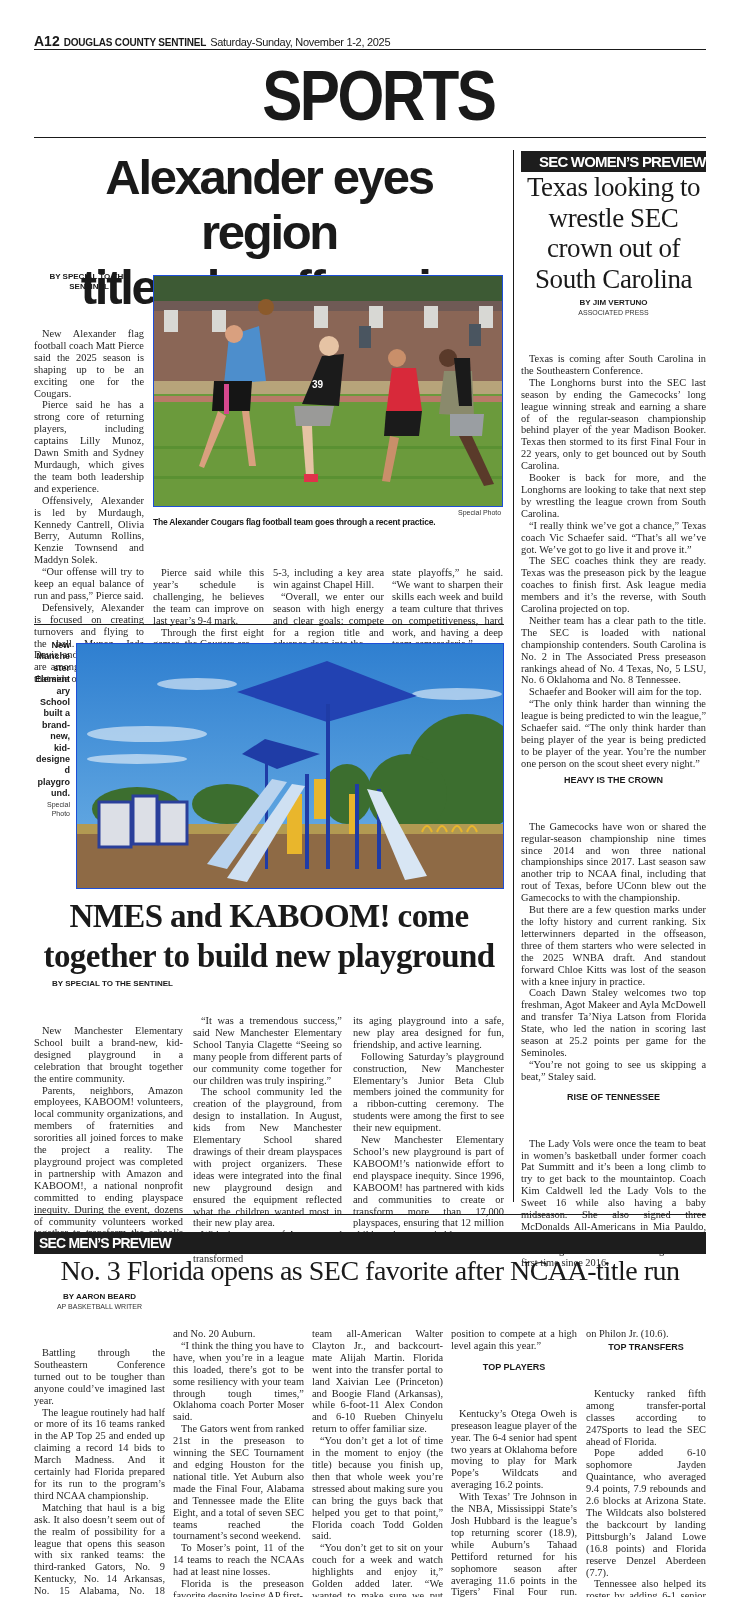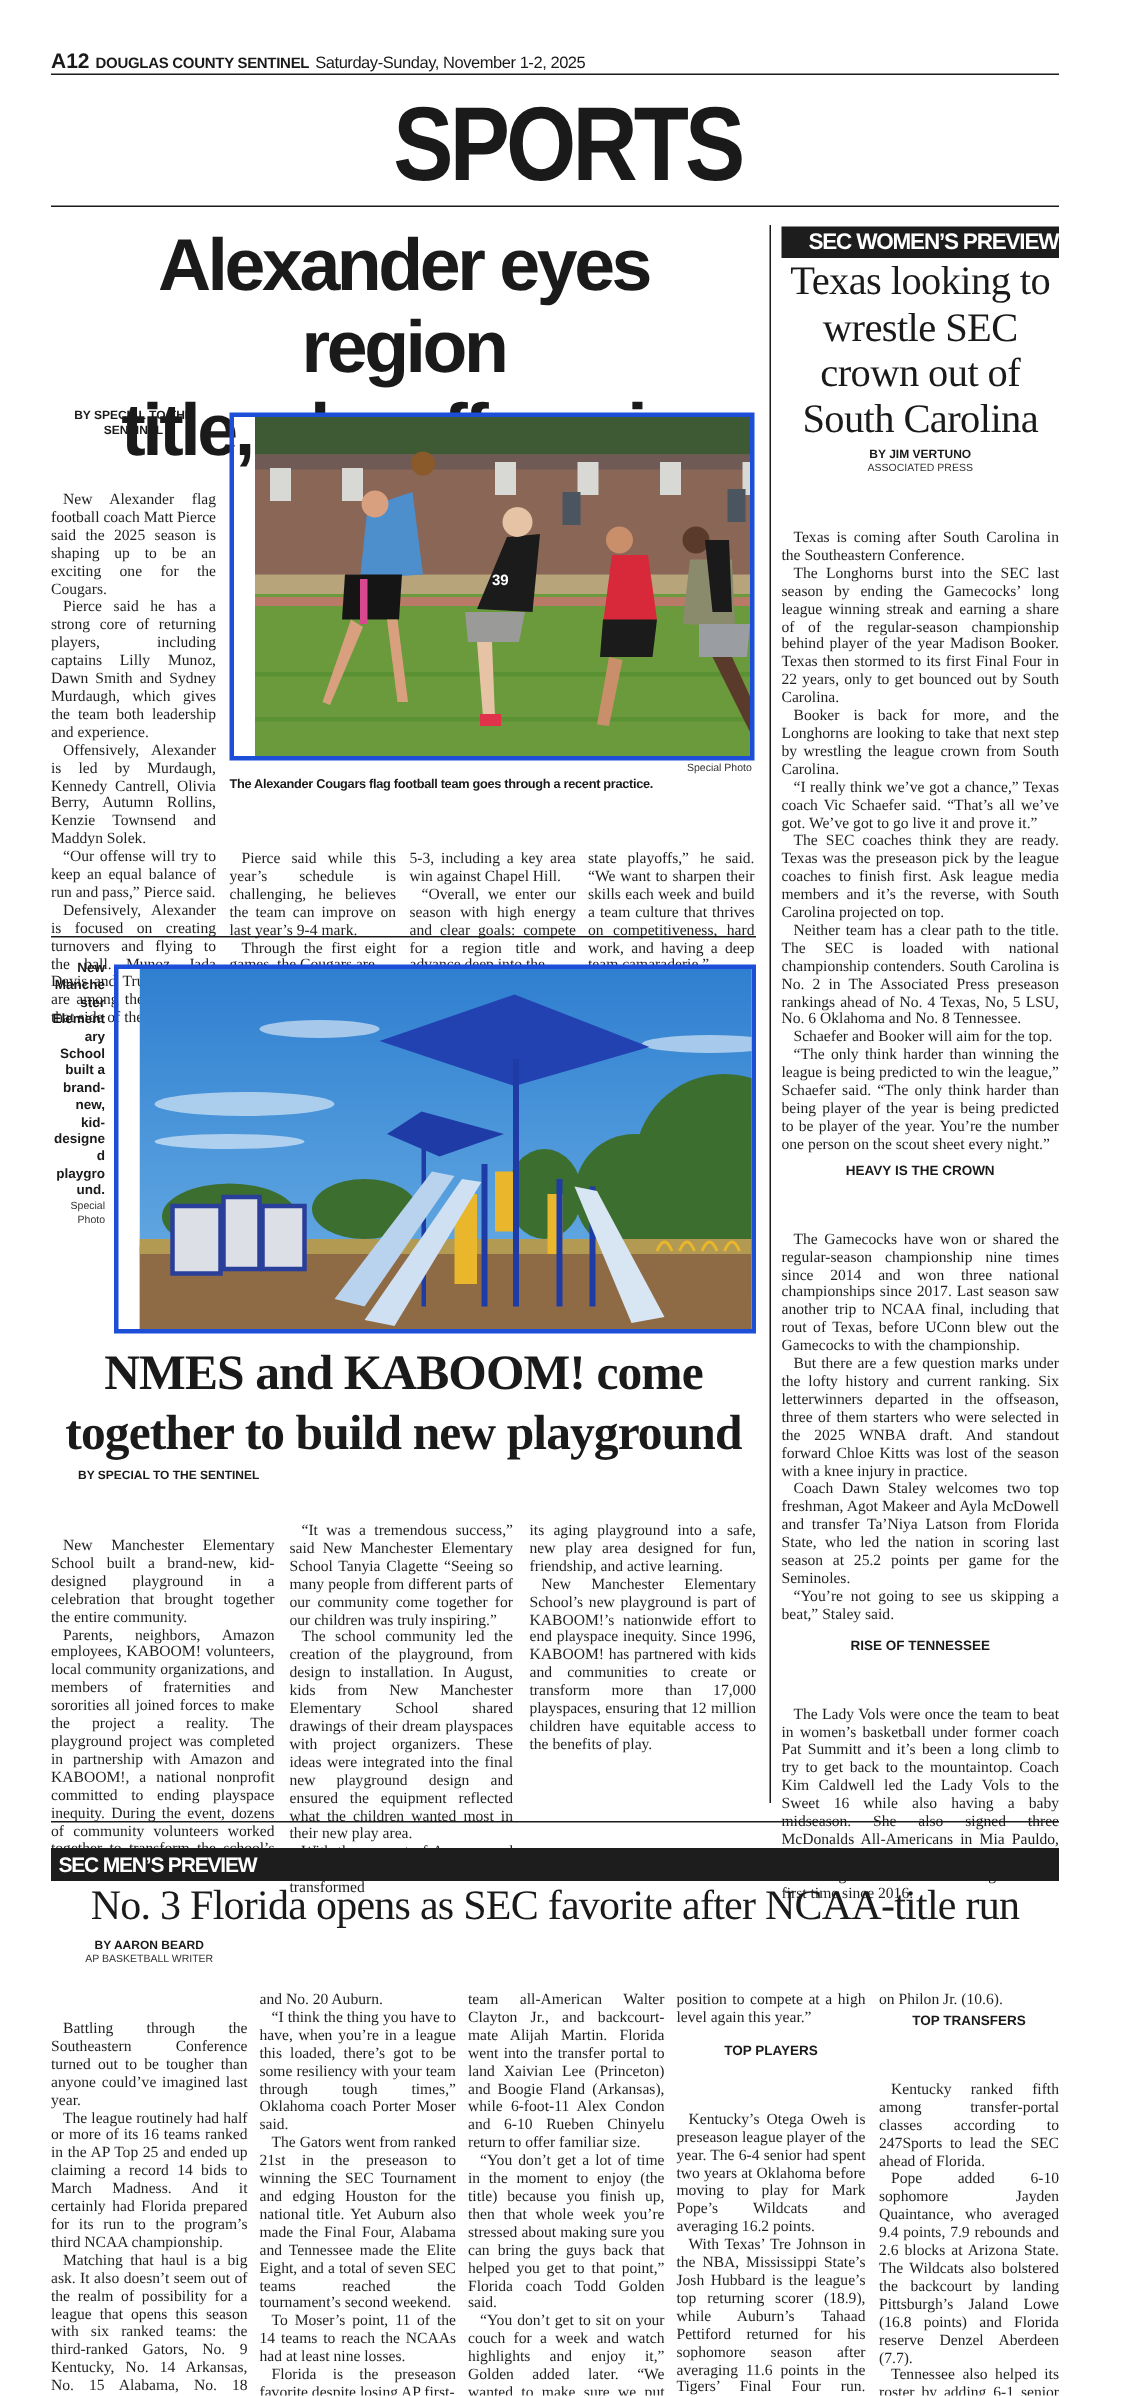--- a/index.html
+++ b/index.html
@@ -20,21 +20,21 @@
   .lead-head { position: absolute; left: 34px; top: 150px; width: 470px; text-align: center; font-family: "Liberation Sans", sans-serif; font-weight: bold; font-size: 49px; line-height: 55px; letter-spacing: -2.3px; }
 
   .byline { font-family: "Liberation Sans", sans-serif; font-weight: bold; font-size: 8px; text-align: center; line-height: 10px; }
   .byline-sub { font-family: "Liberation Sans", sans-serif; font-size: 7px; text-align: center; line-height: 9px; color: #333; }
 
   .body { font-family: "Liberation Serif", serif; font-size: 10.4px; line-height: 11.9px; text-align: justify; hyphens: auto; color: #1f1f1f; margin-top: 36px; }
   .body p { text-indent: 8px; }
 
   .col { position: absolute; }
 
-  .photo { position: absolute; overflow: hidden; border: 3px solid #1d4ed8; padding-left: 14px; }
+  .photo { position: absolute; overflow: hidden; border: 1px solid #1d4ed8; }
   .credit { position: absolute; font-family: "Liberation Sans", sans-serif; font-size: 7px; color: #333; }
   .caption { position: absolute; font-family: "Liberation Sans", sans-serif; font-weight: bold; font-size: 8.5px; letter-spacing: -0.2px; }
 
   .cutline { position: absolute; left: 34px; top: 640px; width: 36px; text-align: right; font-family: "Liberation Sans", sans-serif; font-weight: bold; font-size: 9px; line-height: 11.4px; }
   .cutline-credit { position: absolute; left: 34px; top: 800px; width: 36px; text-align: right; font-family: "Liberation Sans", sans-serif; font-size: 7px; line-height: 9px; color: #333; }
 
   .play-head { position: absolute; left: 34px; top: 896px; width: 470px; text-align: center; font-family: "Liberation Serif", serif; font-weight: bold; font-size: 33px; line-height: 40px; letter-spacing: -0.6px; }
 
   
   .kicker { position: absolute; background: #1d1d1d; color: #ffffff; font-family: "Liberation Sans", sans-serif; font-weight: bold; letter-spacing: -0.8px; }
@@ -223,20 +223,21 @@
 <div class="col" style="left:193px; top:979px; width:149px;">
   <div class="body" id="pg-c2">
       <p>“It was a tremendous success,” said New Manchester Elementary School Tanyia Clagette “Seeing so many people from different parts of our community come together for our children was truly inspiring.”</p>
       <p>The school community led the creation of the playground, from design to installation. In August, kids from New Manchester Elementary School shared drawings of their dream playspaces with project organizers. These ideas were integrated into the final new playground design and ensured the equipment reflected what the children wanted most in their new play area.</p>
       <p>With the support of Amazon and KABOOM!, the school transformed</p>
     </div>
 </div>
 <div class="col" style="left:353px; top:979px; width:151px;">
   <div class="body" id="pg-c3">
       <p style="text-indent: 0px;">its aging playground into a safe, new play area designed for fun, friendship, and active learning.</p>
+      <p>Following Saturday’s playground construction, New Manchester Elementary’s Junior Beta Club members joined the community for a ribbon-cutting ceremony. The students were among the first to see their new equipment.</p>
       <p>New Manchester Elementary School’s new playground is part of KABOOM!’s nationwide effort to end playspace inequity. Since 1996, KABOOM! has partnered with kids and communities to create or transform more than 17,000 playspaces, ensuring that 12 million children have equitable access to the benefits of play.</p>
     </div>
 </div>
 
 <div class="rule" style="left:513px; top:150px; width:1px; height:1052px;"></div>
 
 <div class="kicker" style="left:521px; top:151px; width:185px; height:21px; font-size:15px; line-height:21px; padding-left:18px;">SEC WOMEN’S PREVIEW</div>
 <div class="w-head">Texas looking to wrestle SEC crown out of South Carolina</div>
 
 <div class="col" style="left:521px; top:298px; width:185px;">

